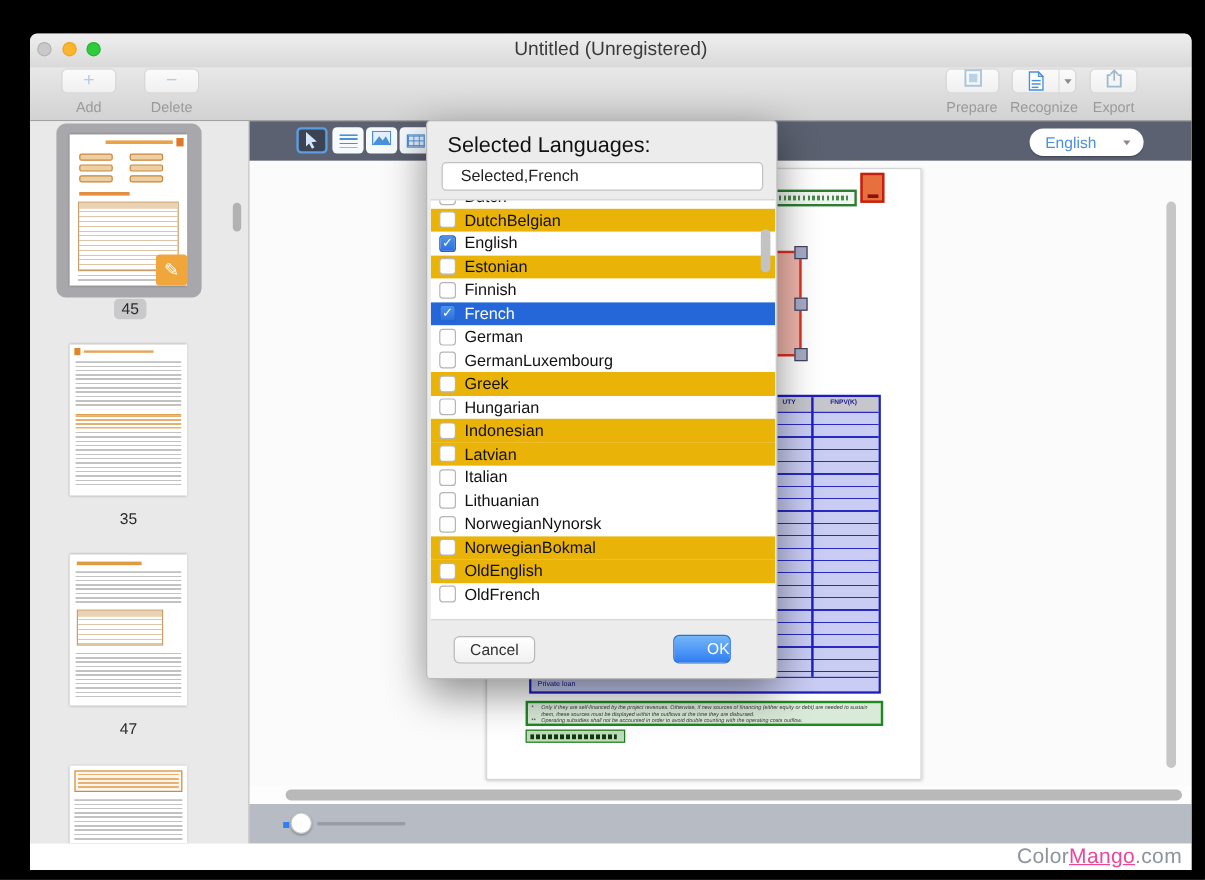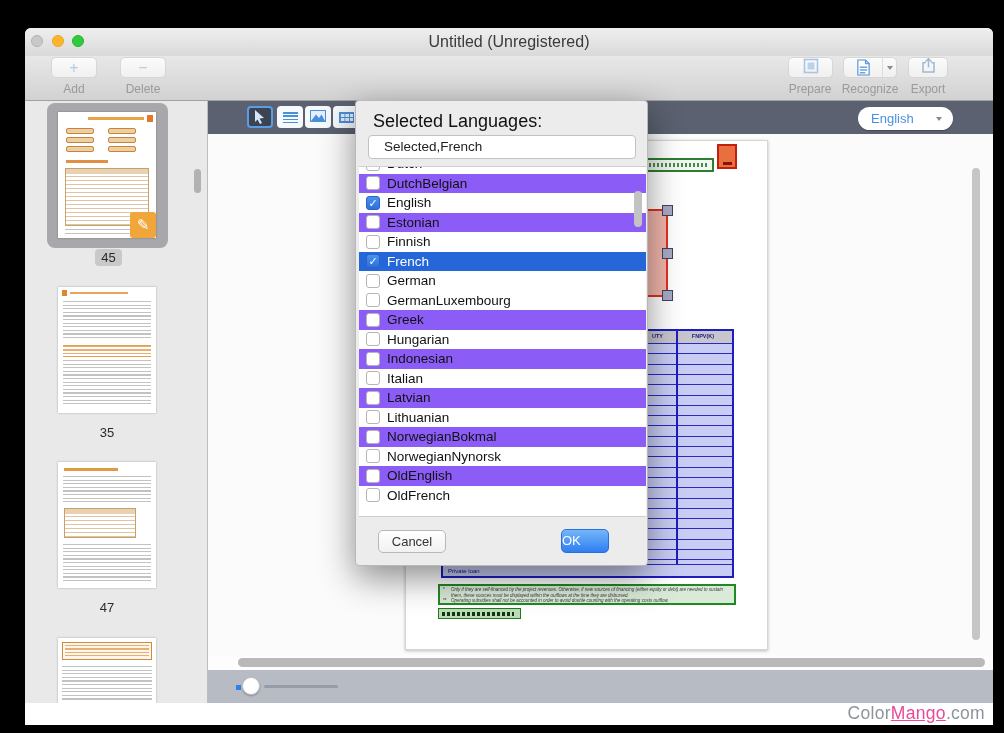--- a/index.html
+++ b/index.html
@@ -149,32 +149,32 @@
           border:1px solid #b9b9b9;border-radius:4px;box-sizing:border-box;
           box-shadow:0 12px 35px rgba(0,0,0,.45);z-index:10;}
   .dlg-title{position:absolute;left:17px;top:10px;font-size:18px;color:#111;}
   .dlg-field{position:absolute;left:12px;top:34px;width:268px;height:24px;background:#fff;
              border:1px solid #c2c2c2;border-radius:4px;box-sizing:border-box;
              font-size:13.5px;color:#222;line-height:22px;padding-left:15px;}
   .dlg-list{position:absolute;left:3px;top:65px;width:287px;height:351px;background:#fff;
             border-top:1px solid #cfcfcf;border-bottom:1px solid #cfcfcf;overflow:hidden;box-sizing:border-box;}
   .lang-row{height:19.5px;display:flex;align-items:center;gap:7px;padding-left:7px;font-size:13.5px;color:#111;}
   .lang-row:first-child{margin-top:-13px;}
-  .lang-row.striped{background:#8b5cf6;}
+  .lang-row.striped{background:#eab308;}
   .lang-row.selected{background:#2566d8;color:#fff;}
   .cb{width:14px;height:14px;border-radius:3px;background:#fff;border:1px solid #b5b5b5;box-sizing:border-box;
       flex:none;text-align:center;line-height:12px;font-size:11px;color:#fff;}
   .cb.on{background:linear-gradient(#4a94e8,#2e6fe0);border:1px solid #2b62c8;}
   .dlg-scroll{position:absolute;right:5px;top:90px;width:8px;height:36px;background:#c3c3c3;border-radius:4px;}
   .btn-cancel{position:absolute;left:22px;top:429px;width:68px;height:23px;background:linear-gradient(#fff,#f1f1f1);
               border:1px solid #b8b8b8;border-radius:5px;box-sizing:border-box;text-align:center;
               line-height:21px;font-size:13px;color:#333;}
   .btn-ok{position:absolute;left:205px;top:428px;width:48px;height:24px;
           background:linear-gradient(#74b6f9,#2f7ef2);border:1px solid #2a70dd;border-radius:5px;
-          box-sizing:border-box;text-align:left;line-height:22px;font-size:13px;color:#fff;}
+          box-sizing:border-box;text-align:right;line-height:22px;font-size:13px;color:#fff;}
 </style>
 </head>
 <body>
 
 <div class="stage">
   <div class="window">
 
     <div class="titlebar">
       <span class="light gray"></span>
       <span class="light orange"></span>
@@ -408,39 +408,39 @@
             <span>Greek</span>
           </div>
           <div class="lang-row">
             <span class="cb"></span>
             <span>Hungarian</span>
           </div>
           <div class="lang-row striped">
             <span class="cb"></span>
             <span>Indonesian</span>
           </div>
+          <div class="lang-row striped">
+            <span class="cb"></span>
+            <span>Latvian</span>
+          </div>
           <div class="lang-row">
             <span class="cb"></span>
             <span>Italian</span>
           </div>
-          <div class="lang-row striped">
-            <span class="cb"></span>
-            <span>Latvian</span>
-          </div>
           <div class="lang-row">
             <span class="cb"></span>
             <span>Lithuanian</span>
           </div>
+          <div class="lang-row">
+            <span class="cb"></span>
+            <span>NorwegianNynorsk</span>
+          </div>
           <div class="lang-row striped">
             <span class="cb"></span>
             <span>NorwegianBokmal</span>
-          </div>
-          <div class="lang-row">
-            <span class="cb"></span>
-            <span>NorwegianNynorsk</span>
           </div>
           <div class="lang-row striped">
             <span class="cb"></span>
             <span>OldEnglish</span>
           </div>
           <div class="lang-row">
             <span class="cb"></span>
             <span>OldFrench</span>
           </div>
         </div>

